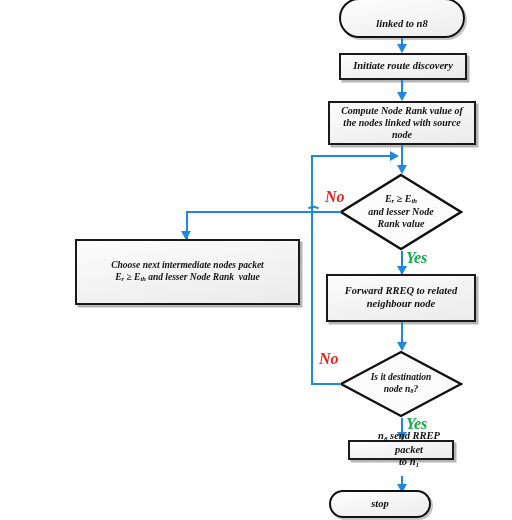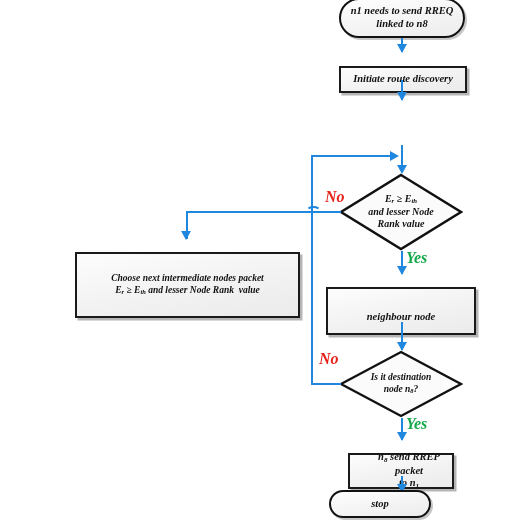--- a/index.html
+++ b/index.html
@@ -8,21 +8,21 @@
   #canvas{position:relative;width:512px;height:520px;background:#fff;}
 
   
   .node{position:absolute;box-sizing:border-box;
         display:flex;align-items:center;justify-content:center;
         text-align:center;font-style:italic;font-weight:bold;
         color:#111;line-height:1.22;}
 
   .proc{border:2.2px solid #1a1a1a;
         background:linear-gradient(170deg,#fdfdfd 0%,#f2f2f2 55%,#ebebeb 100%);
-        box-shadow:2.5px 2.5px 0 0 rgba(120,120,120,.55);margin-top:13px;}
+        box-shadow:2.5px 2.5px 0 0 rgba(120,120,120,.55);}
 
   .term{border:2.2px solid #111;border-radius:999px;
         background:linear-gradient(170deg,#fefefe 0%,#f3f3f3 60%,#ececec 100%);
         box-shadow:2px 2px 0 0 rgba(130,130,130,.45);}
 
   .diamond{background:transparent;border:none;}
   .diamond .dshape{position:absolute;inset:0;}
   .diamond .dtext{position:relative;z-index:2;padding:0 6px;}
 
   
@@ -46,35 +46,42 @@
   sub{font-size:.68em;vertical-align:-.22em;}
   .eq{white-space:nowrap;}
 </style>
 </head>
 <body>
 
 <div id="canvas">
 
   <div class="node term" style="left:339px;top:-2px;width:126px;height:40px;font-size:10.5px;">
     <div>
-      <span>n1 needs to send RREQ</span><br>
+      <br>
       <span>linked to n8</span>
     </div>
   </div>
 
   <div class="ln lnv" style="left:400.8px;top:38px;height:14px;"></div>
   <div class="arrow arrow-d" style="left:396.5px;top:44px;"></div>
 
   <div class="node proc" style="left:339px;top:53px;width:128px;height:27px;font-size:10.5px;">
     <span>Initiate route discovery</span>
   </div>
 
   <div class="ln lnv" style="left:400.8px;top:80px;height:20px;"></div>
   <div class="arrow arrow-d" style="left:396.5px;top:92px;"></div>
 
+  <div class="node proc" style="left:328px;top:101px;width:148px;height:44px;font-size:10px;">
+    <div>
+      <span>Compute Node Rank value of</span><br>
+      <span>the nodes linked with source</span><br>
+      <span>node</span>
+    </div>
+  </div>
 
   <div class="ln lnv" style="left:400.8px;top:145px;height:27px;"></div>
   <div class="arrow arrow-d" style="left:396.5px;top:165px;"></div>
 
   <div class="node diamond" style="left:339px;top:173px;width:124px;height:78px;font-size:10px;">
     <svg class="dshape" viewBox="0 0 124 78" preserveAspectRatio="none">
       <polygon points="62,2 122,39 62,76 2,39" fill="#fbfbfb" stroke="#111" stroke-width="2.4"></polygon>
     </svg>
     <div class="dtext">
       <span class="eq">E<sub>r</sub> ≥ E<sub>th</sub></span><br>
@@ -97,21 +104,21 @@
       <span class="eq">E<sub>r</sub> ≥ E<sub>th</sub> and lesser Node Rank&nbsp; value</span>
     </div>
   </div>
 
   <div class="ln lnv" style="left:400.8px;top:251px;height:23px;"></div>
   <div class="arrow arrow-d" style="left:396.5px;top:266px;"></div>
   <div class="lbl lbl-yes" style="left:406px;top:249px;">Yes</div>
 
   <div class="node proc" style="left:326px;top:274px;width:150px;height:48px;font-size:10.5px;">
     <div>
-      <br>
+      <span>Forward RREQ to related</span><br>
       <span>neighbour node</span>
     </div>
   </div>
 
   <div class="ln lnv" style="left:400.8px;top:322px;height:28px;"></div>
   <div class="arrow arrow-d" style="left:396.5px;top:342px;"></div>
 
   <div class="node diamond" style="left:339px;top:350px;width:124px;height:68px;font-size:9.5px;">
     <svg class="dshape" viewBox="0 0 124 68" preserveAspectRatio="none">
       <polygon points="62,2 122,34 62,66 2,34" fill="#fbfbfb" stroke="#111" stroke-width="2.4"></polygon>
@@ -125,21 +132,21 @@
   <div class="ln lnh" style="left:311px;top:382.8px;width:30px;"></div>
   <div class="ln lnv" style="left:310.8px;top:155px;height:228px;"></div>
   <div class="ln lnh" style="left:311px;top:154.5px;width:82px;"></div>
   <div class="arrow arrow-r" style="left:390px;top:151.3px;"></div>
   <div class="lbl lbl-no" style="left:319px;top:350px;">No</div>
 
   <div class="ln lnv" style="left:400.8px;top:418px;height:22px;"></div>
   <div class="arrow arrow-d" style="left:396.5px;top:432px;"></div>
   <div class="lbl lbl-yes" style="left:406px;top:415px;">Yes</div>
 
-  <div class="node proc" style="left:348px;top:440px;width:106px;height:36px;font-size:10.5px;padding-left:16px;">
+  <div class="node proc" style="left:348px;top:440px;width:106px;height:20px;font-size:10.5px;padding-left:16px;">
     <div>
       <span>n<sub>8</sub> send RREP packet</span><br>
       <span>to n<sub>1</sub></span>
     </div>
   </div>
 
   <div class="ln lnv" style="left:400.8px;top:476px;height:14px;"></div>
   <div class="arrow arrow-d" style="left:396.5px;top:484px;"></div>
 
   <div class="node term" style="left:329px;top:490px;width:102px;height:28px;font-size:10.5px;">

